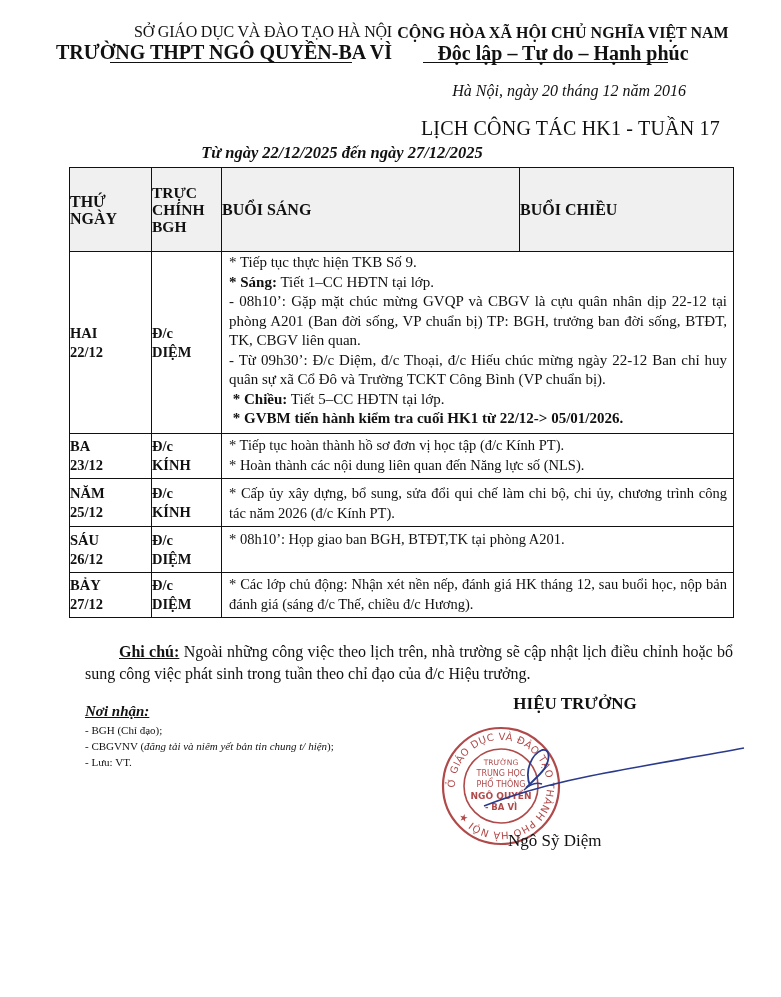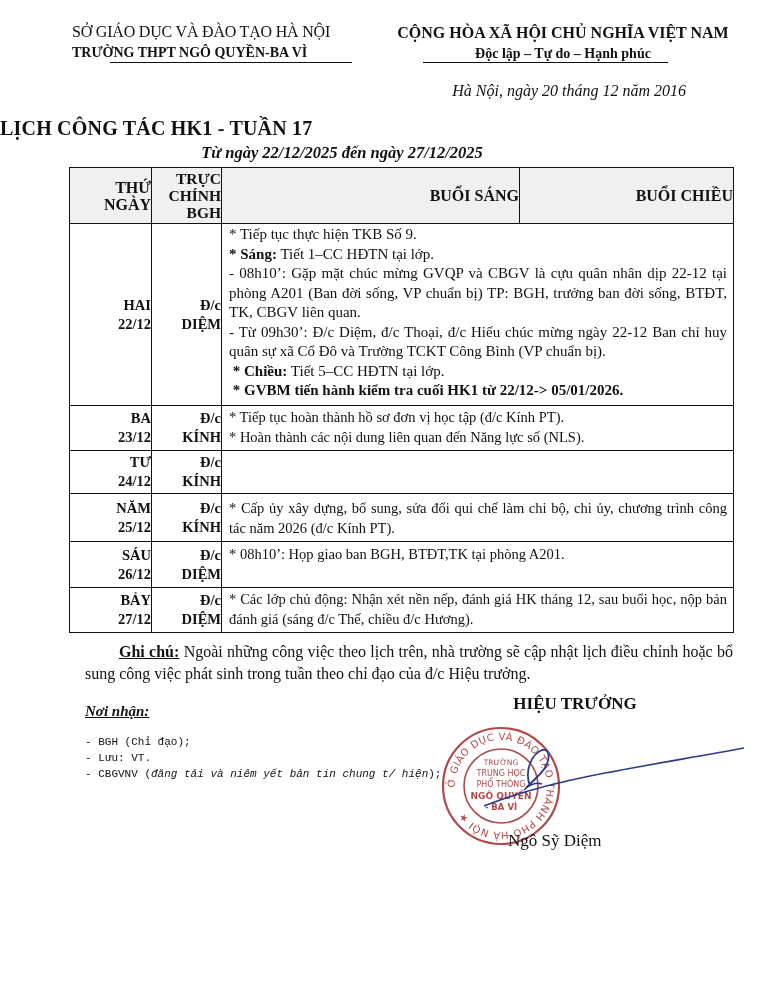--- a/index.html
+++ b/index.html
@@ -1,42 +1,42 @@
 <!DOCTYPE html>
 <html><head>
 <meta charset="utf-8">
 <style>
   html, body { margin:0; padding:0; background:#ffffff; }
   body { width:781px; height:997px; position:relative; overflow:hidden;
          font-family:"Liberation Serif", "DejaVu Serif", serif; color:#111; }
   .abs { position:absolute; }
-  .hdr-left { left:72px; top:22px; width:340px; text-align:left; }
+  .hdr-left { left:52px; top:22px; width:340px; text-align:right; }
   .hdr-right { left:378px; top:22px; width:370px; text-align:center; }
   .l1 { font-size:16px; line-height:20px; letter-spacing:-0.2px; }
-  .l2 { font-size:14px; line-height:21px; font-weight:bold; }
+  .l2 { font-size:20px; line-height:21px; font-weight:bold; }
   .rule { position:absolute; height:1px; background:#111; }
   .date-line { left:378px; top:82px; width:370px; text-align:right; font-style:italic; font-size:16px; padding-right:0; }
   .date-line b { font-weight:normal; }
-  .title { left:0; top:117px; width:720px; text-align:left; font-size:20px; font-weight:bold; letter-spacing:0.2px; }
+  .title { left:0; top:117px; width:720px; text-align:right; font-size:20px; font-weight:normal; letter-spacing:0.2px; }
   .subtitle { left:0; top:143px; width:684px; text-align:center; font-size:16.5px; font-weight:bold; font-style:italic; }
 
   table.sched { position:absolute; left:69px; top:167px; width:664px; border-collapse:collapse; table-layout:fixed; }
   table.sched td, table.sched th { border:1.5px solid #111; font-size:14.5px; line-height:19px; }
-  table.sched th { background:#f0f0f0; font-weight:bold; text-align:right; font-size:15.5px; line-height:17px; padding:2px 0; }
+  table.sched th { background:#f0f0f0; font-weight:bold; text-align:left; font-size:15.5px; line-height:17px; padding:16px 0; }
   table.sched th.big { font-size:16px; }
-  td.day, td.duty { text-align:right; font-weight:bold; vertical-align:middle; font-size:15px; line-height:21px; padding:0;margin-top:36px; }
+  td.day, td.duty { text-align:left; font-weight:bold; vertical-align:middle; font-size:15px; line-height:21px; padding:0;margin-top:36px; }
   td.content { padding:1px 6px 1px 7px; vertical-align:top; text-align:justify; }
   .ln { display:block; }
   .ln b { font-weight:bold; }
 
   .note { left:85px; top:641px; width:648px; font-size:16px; line-height:22px; text-indent:34px; text-align:justify; }
   .note u.lbl { font-weight:bold; }
   .recv { left:85px; top:703px; }
   .recv-title { font-size:15px; font-weight:bold; font-style:italic; text-decoration:underline; }
-  .recv-list { margin-top:14px; font-size:11px; line-height:16px;font-family:Liberation Mono, monospace; }
+  .recv-list { margin-top:2px; font-size:11px; line-height:16px; }
   .recv-list i { font-style:italic; }
   .principal { left:480px; top:694px; width:190px; text-align:center; font-size:17px; font-weight:bold; }
   .signer { left:508px; top:831px; font-size:17px; font-weight:normal; }
   .stamp { left:440px; top:725px; width:122px; height:122px; }
 </style>
 </head>
 <body>
 
 <div class="abs hdr-left">
   <div class="l1">SỞ GIÁO DỤC VÀ ĐÀO TẠO HÀ NỘI</div>
@@ -108,31 +108,20 @@
       <td class="duty">
         <span class="ln">Đ/c</span>
         <span class="ln">KÍNH</span>
       </td>
       <td class="content" colspan="2" style="line-height:20px;">
         <span class="ln">* Tiếp tục hoàn thành hồ sơ đơn vị học tập (đ/c Kính PT).</span>
         <span class="ln">* Hoàn thành các nội dung liên quan đến Năng lực số (NLS).</span>
       </td>
     </tr>
 
-    <tr style="height:43px">
-      <td class="day">
-        <span class="ln">TƯ</span>
-        <span class="ln">24/12</span>
-      </td>
-      <td class="duty">
-        <span class="ln">Đ/c</span>
-        <span class="ln">KÍNH</span>
-      </td>
-      <td class="content" colspan="2"></td>
-    </tr>
 
     <tr style="height:48px">
       <td class="day">
         <span class="ln">NĂM</span>
         <span class="ln">25/12</span>
       </td>
       <td class="duty">
         <span class="ln">Đ/c</span>
         <span class="ln">KÍNH</span>
       </td>
@@ -172,22 +161,22 @@
 </table>
 
 <div class="abs note">
   <u class="lbl">Ghi chú:</u><span> Ngoài những công việc theo lịch trên, nhà trường sẽ cập nhật lịch điều chỉnh hoặc bổ sung công việc phát sinh trong tuần theo chỉ đạo của đ/c Hiệu trưởng.</span>
 </div>
 
 <div class="abs recv">
   <div class="recv-title">Nơi nhận:</div>
   <div class="recv-list">
     <div>- BGH (Chỉ đạo);</div>
+    <div><span>- CBGVNV (</span><i>đăng tải và niêm yết bản tin chung t/ hiện</i><span>);</span></div>
     <div>- Lưu: VT.</div>
-    <div><span>- CBGVNV (</span><i>đăng tải và niêm yết bản tin chung t/ hiện</i><span>);</span></div>
   </div>
 </div>
 
 <div class="abs principal">HIỆU TRƯỞNG</div>
 
 <svg class="abs stamp" viewBox="0 0 122 122">
   <defs>
     <path id="ringpath" d="M61,61 m-46,0 a46,46 0 1,1 92,0 a46,46 0 1,1 -92,0"></path>
   </defs>
   <circle cx="61" cy="61" r="58" fill="none" stroke="#b04a4a" stroke-width="2.2"></circle>

